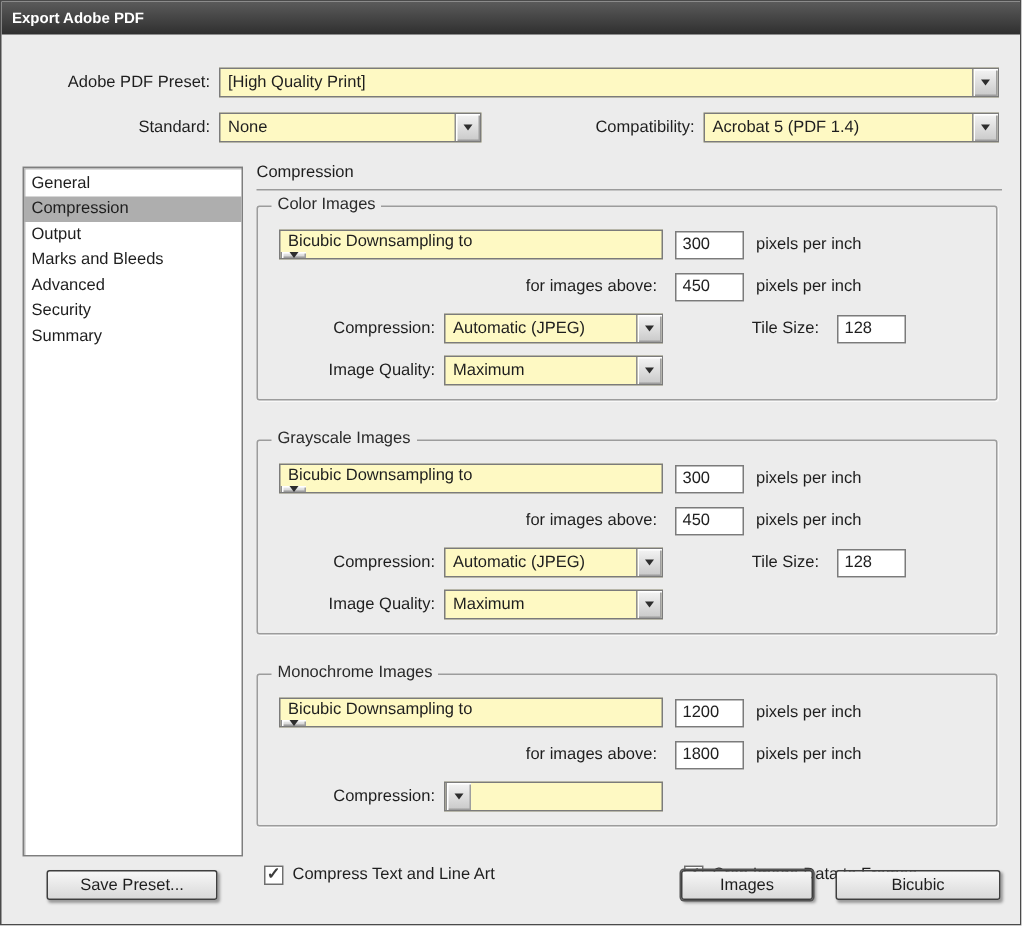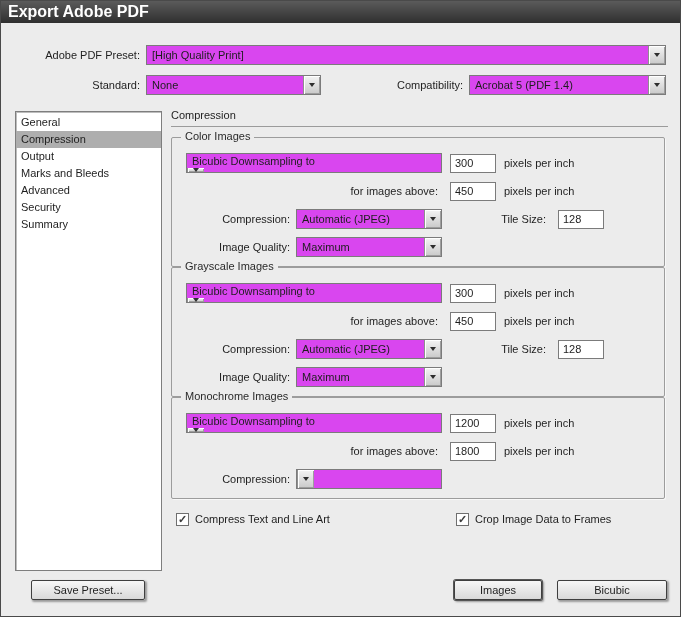--- a/index.html
+++ b/index.html
@@ -15,35 +15,35 @@
     width:681px; height:617px;
     background:#ececec;
     border:1px solid #4a4a4a;
     overflow:hidden;
   }
   .titlebar {
     height:22px;
     background:linear-gradient(#5b5b5b,#2f2f2f);
     color:#ffffff;
     font-weight:bold;
-    font-size:16px;
+    font-size:10px;
     display:flex; align-items:center;
     padding:0 7px;
   }
   
   .toprow { position:absolute; left:14px; right:14px; display:flex; align-items:center; height:20px; }
   .row1 { top:44px; }
   .row2 { top:74px; }
   .lbl { white-space:nowrap; }
   .lbl-r { width:131px; text-align:right; padding-right:6px; }
   
   .combo {
     display:flex; align-items:stretch;
     height:20px;
-    background:#d946ef;
+    background:#fef9c3;
     border:1px solid #7b7b7b;
   }
   .combo-text {
     flex:1; display:flex; align-items:center;
     padding:0 5px;
     white-space:nowrap; overflow:hidden;
   }
   .combo-btn {
     width:17px;
     background:linear-gradient(#f4f4f4,#c9c9c9);
@@ -80,21 +80,21 @@
     border-bottom:1px solid #9b9b9b;
     margin-bottom:10px;
   }
   .group {
     position:relative;
     width:494px;
     border:1px solid #9c9c9c;
     border-radius:2px;
     box-shadow:1px 1px 0 #f8f8f8;
     padding:14px 0 8px 12px;
-    margin-bottom:0;
+    margin-bottom:26px;
   }
   .group-title {
     position:absolute; top:-8px; left:9px;
     background:#ececec;
     padding:0 4px;
     color:#2a2a2a;
   }
   .grow { display:flex; align-items:center; height:22px; margin-bottom:6px; }
   .grow:last-child { margin-bottom:0; }
   .combo-sampling { width:256px; margin-left:2px;flex-direction:column; }

